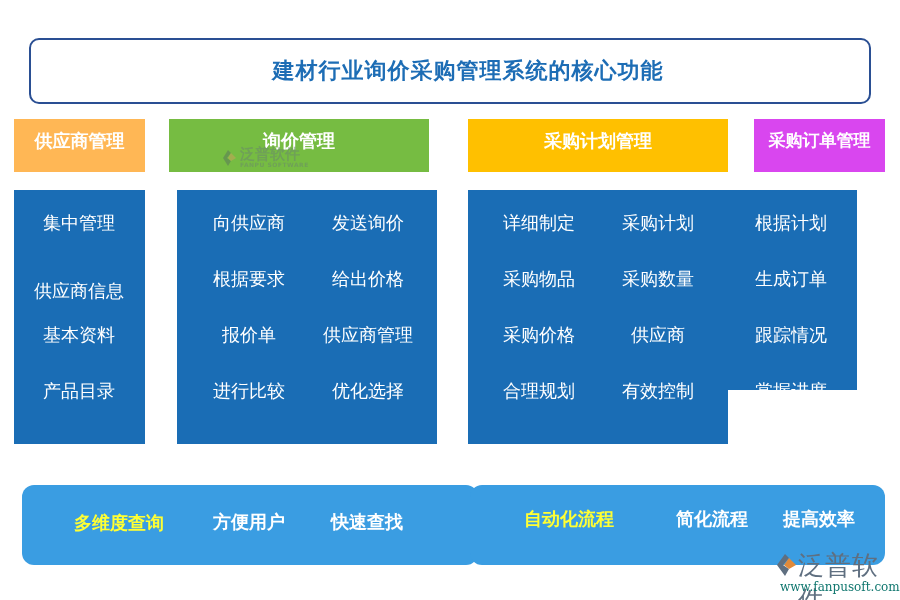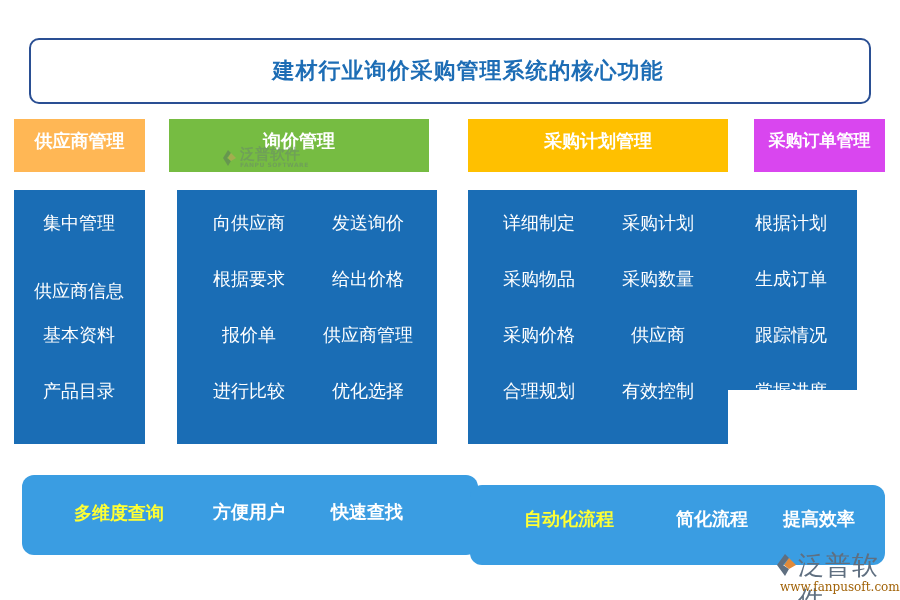--- a/index.html
+++ b/index.html
@@ -13,21 +13,21 @@
   .body-box { background:#1a6db5; color:#ffffff; font-weight:normal; font-size:18px; }
   .item { position:absolute; white-space:nowrap; transform:translateX(-50%); }
   .bottom { background:#3a9de2; border-radius:12px; }
   .bitem { position:absolute; white-space:nowrap; transform:translateX(-50%); font-size:18px; font-weight:bold; color:#fff; top:26px; }
   .bitem.hl { color:#ffff33; }
   .wm { position:absolute; display:flex; align-items:center; gap:3px; opacity:0.55; }
   .wm-text { color:#6a8a6a; font-size:15px; }
   .wm-sub { color:#6a8a6a; font-size:6px; letter-spacing:0.5px; }
   .logo { position:absolute; left:770px; top:548px; width:130px; height:50px; }
   .logo-cn { position:absolute; left:28px; top:0px; font-size:26px; color:#5f6f80; letter-spacing:1px; }
-  .logo-url { position:absolute; left:10px; top:32px; font-family:"DejaVu Serif","Liberation Serif",serif; font-size:12px; color:#a16207; }
+  .logo-url { position:absolute; left:10px; top:32px; font-family:"DejaVu Serif","Liberation Serif",serif; font-size:12px; color:#0f766e; }
 </style>
 </head>
 <body>
 
 <div class="abs title-box">
   <span class="title-text">建材行业询价采购管理系统的核心功能</span>
 </div>
 
 <div class="abs head" style="left:14px;top:119px;width:131px;height:53px;background:#ffb755;">
   <span>供应商管理</span>
@@ -80,21 +80,21 @@
 <div class="abs head" style="left:754px;top:119px;width:131px;height:53px;background:#d946ef;font-size:17px;">
   <span>采购订单管理</span>
 </div>
 <div class="abs body-box" style="left:726px;top:190px;width:131px;height:200px;">
   <span class="item" style="left:65px;top:21px;">根据计划</span>
   <span class="item" style="left:65px;top:77px;">生成订单</span>
   <span class="item" style="left:65px;top:133px;">跟踪情况</span>
   <span class="item" style="left:65px;top:189px;">掌握进度</span>
 </div>
 
-<div class="abs bottom" style="left:22px;top:475px;width:456px;height:80px;">
+<div class="abs bottom" style="left:22px;top:485px;width:456px;height:80px;">
   <span class="bitem hl" style="left:97px;">多维度查询</span>
   <span class="bitem" style="left:227px;top:25px;">方便用户</span>
   <span class="bitem" style="left:345px;top:25px;">快速查找</span>
 </div>
 <div class="abs bottom" style="left:470px;top:485px;width:415px;height:80px;">
   <span class="bitem hl" style="left:99px;top:22px;">自动化流程</span>
   <span class="bitem" style="left:242px;top:22px;">简化流程</span>
   <span class="bitem" style="left:349px;top:22px;">提高效率</span>
 </div>
 

